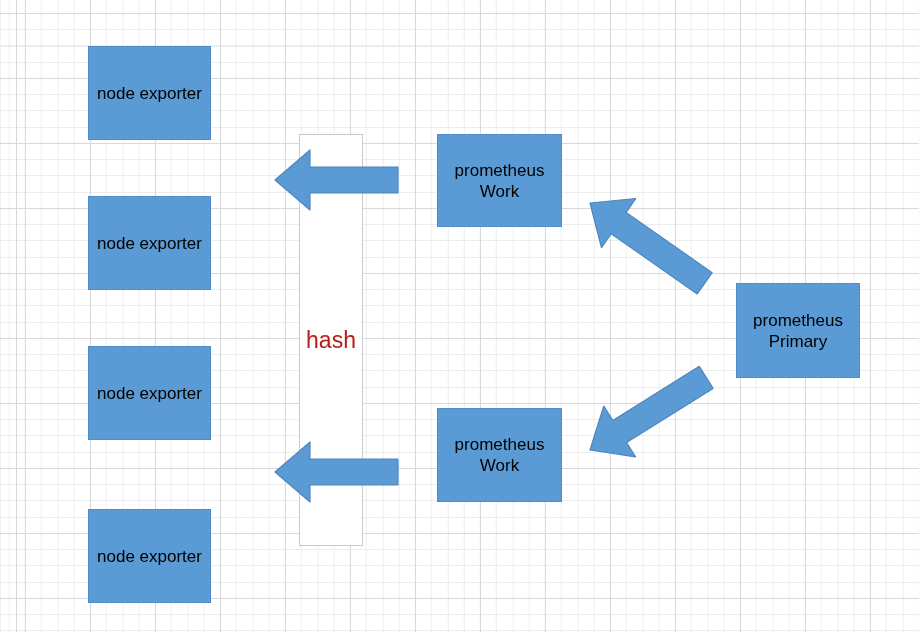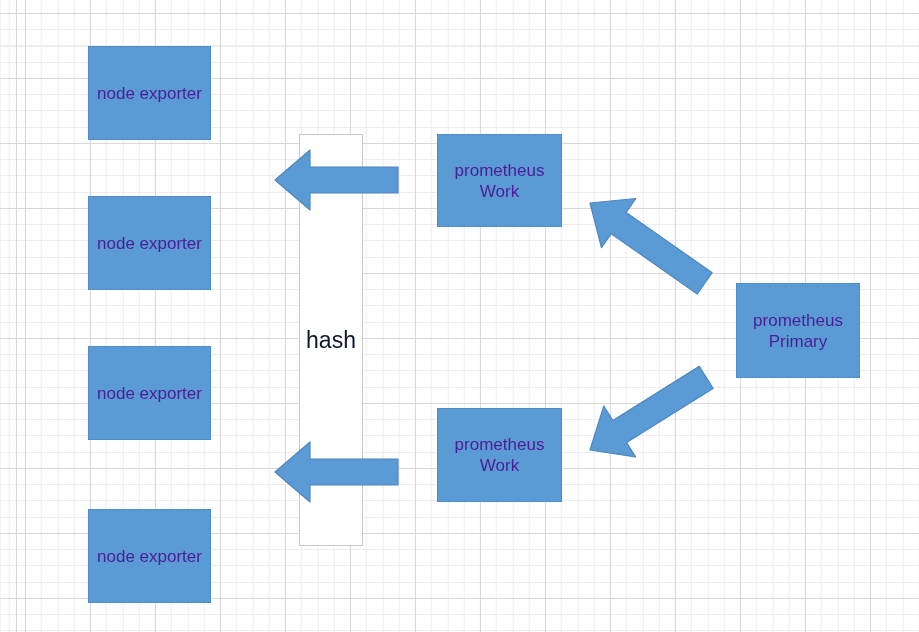--- a/index.html
+++ b/index.html
@@ -25,29 +25,29 @@
     display: flex;
     flex-direction: column;
     align-items: center;
     justify-content: center;
     text-align: center;
   }
 
   .blue-box {
     background: #5b9bd5;
     border: 1px solid #4f8cc9;
-    color: #4c1d95;
+    color: #000000;
     font-size: 17px;
     line-height: 21px;
   }
 
   .hash-box {
     background: #ffffff;
     border: 1px solid #c9c9c9;
-    color: #0f172a;
+    color: #b91c1c;
     font-size: 23px;
   }
 
   .ne1 { left: 88px;  top: 46px;  width: 123px; height: 94px; }
   .ne2 { left: 88px;  top: 196px; width: 123px; height: 94px; }
   .ne3 { left: 88px;  top: 346px; width: 123px; height: 94px; }
   .ne4 { left: 88px;  top: 509px; width: 123px; height: 94px; }
   .hashpos { left: 299px; top: 134px; width: 64px; height: 412px; }
   .w1 { left: 437px; top: 134px; width: 125px; height: 93px; }
   .w2 { left: 437px; top: 408px; width: 125px; height: 94px; }

